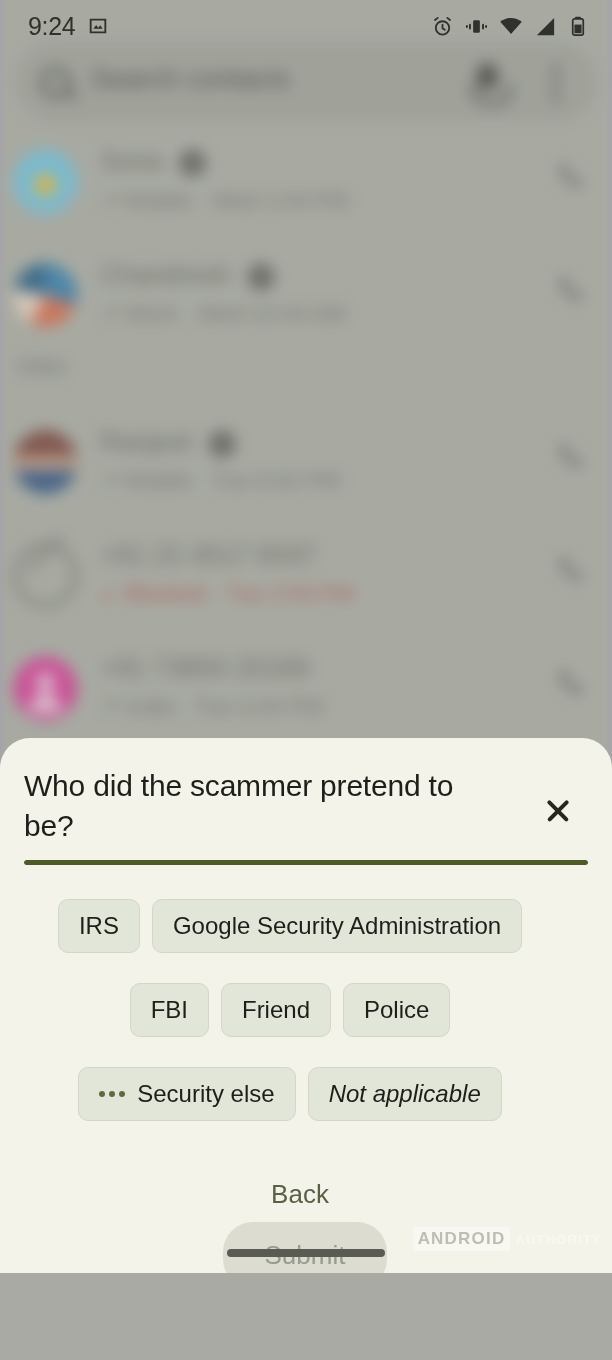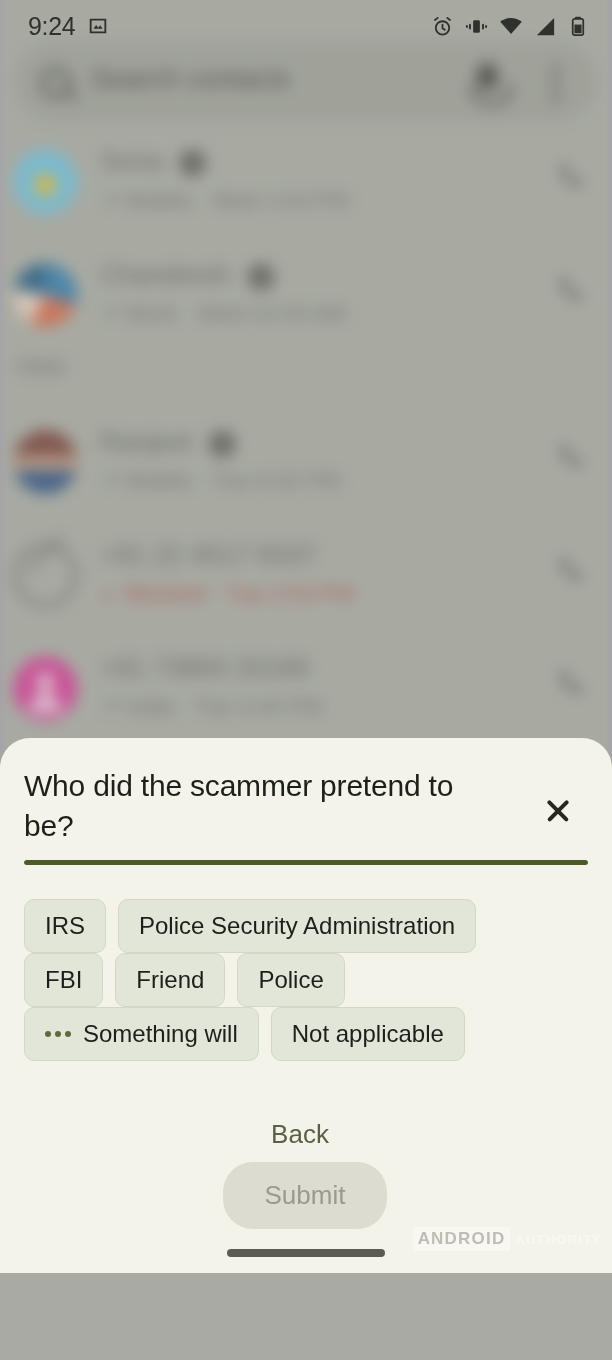--- a/index.html
+++ b/index.html
@@ -166,23 +166,24 @@
   }
   .progress-fill {
     height: 100%;
     border-radius: 3px;
     background: #4b5a26;
   }
 
   .chips {
     display: flex;
     flex-wrap: wrap;
-    gap: 0 12px;
+    gap: 30px 12px;
     padding: 34px 24px 0 24px;
     max-width: 580px;
+    justify-content: center;
   }
   .chip {
     display: inline-flex;
     align-items: center;
     gap: 12px;
     height: 54px;
     padding: 0 20px;
     border-radius: 10px;
     background: #e2e6d9;
     border: 1px solid #d2d7c7;
@@ -402,40 +403,40 @@
 
     <div class="progress-track">
       <div class="progress-fill" id="progress-fill" style="width: 100%; background: rgb(75, 90, 38);"></div>
     </div>
 
     <div class="chips" id="chips-container">
       <button class="chip">
         <span>IRS</span>
       </button>
       <button class="chip">
-        <span>Police Security Administration</span>
+        <span>Google Security Administration</span>
       </button>
       <button class="chip">
         <span>FBI</span>
       </button>
       <button class="chip">
         <span>Friend</span>
       </button>
       <button class="chip">
         <span>Police</span>
       </button>
       <button class="chip">
         <span class="dots">
             <i></i>
             <i></i>
             <i></i>
           </span>
-        <span>Something will</span>
-      </button>
-      <button class="chip" style="flex-basis:100%;max-width:fit-content;">
+        <span>Security else</span>
+      </button>
+      <button class="chip" style="flex-basis:100%;max-width:fit-content;font-style:italic;">
         <span>Not applicable</span>
       </button>
     </div>
 
 
     <div class="actions">
       <button class="back-btn">Back</button>
       <button class="submit-btn">Submit</button>
     </div>
 

